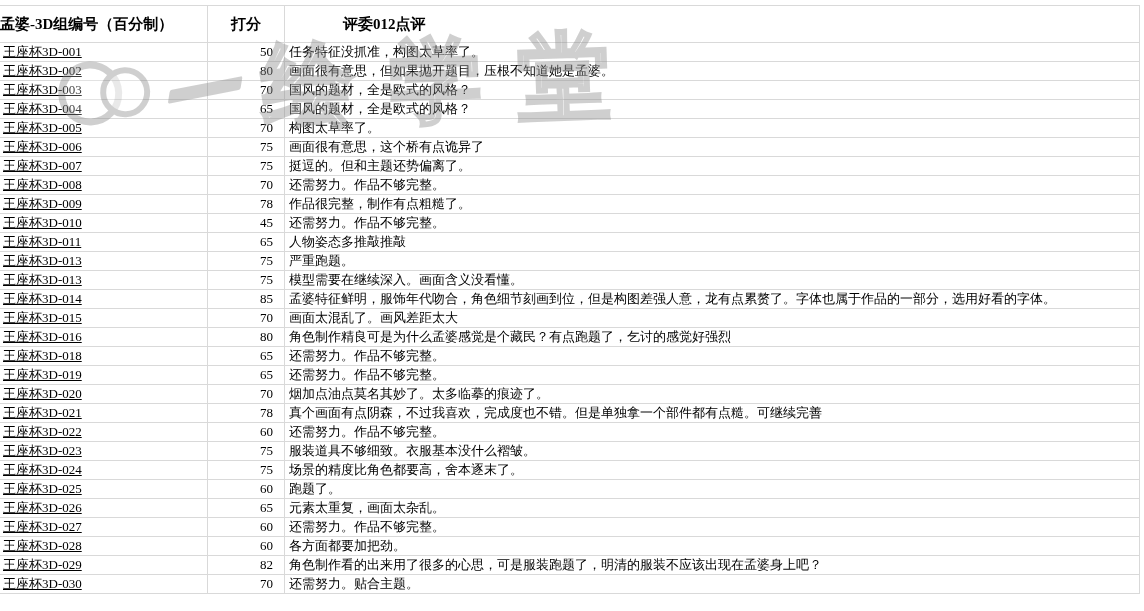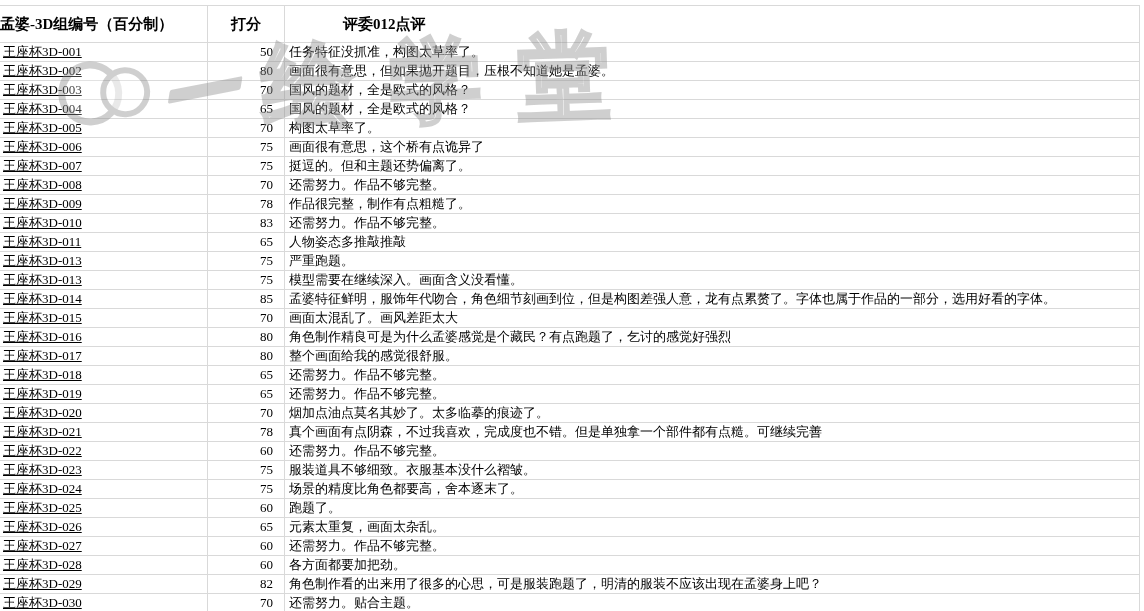--- a/index.html
+++ b/index.html
@@ -102,21 +102,21 @@
     <td class="col-score">70</td>
     <td class="col-comment">还需努力。作品不够完整。</td>
   </tr>
         <tr>
     <td class="col-id">王座杯3D-009</td>
     <td class="col-score">78</td>
     <td class="col-comment">作品很完整，制作有点粗糙了。</td>
   </tr>
         <tr>
     <td class="col-id">王座杯3D-010</td>
-    <td class="col-score">83</td>
+    <td class="col-score">45</td>
     <td class="col-comment">还需努力。作品不够完整。</td>
   </tr>
         <tr>
     <td class="col-id">王座杯3D-011</td>
     <td class="col-score">65</td>
     <td class="col-comment">人物姿态多推敲推敲</td>
   </tr>
         <tr>
     <td class="col-id">王座杯3D-013</td>
     <td class="col-score">75</td>
@@ -134,25 +134,20 @@
   </tr>
         <tr>
     <td class="col-id">王座杯3D-015</td>
     <td class="col-score">70</td>
     <td class="col-comment">画面太混乱了。画风差距太大</td>
   </tr>
         <tr>
     <td class="col-id">王座杯3D-016</td>
     <td class="col-score">80</td>
     <td class="col-comment">角色制作精良可是为什么孟婆感觉是个藏民？有点跑题了，乞讨的感觉好强烈</td>
-  </tr>
-        <tr>
-    <td class="col-id">王座杯3D-017</td>
-    <td class="col-score">80</td>
-    <td class="col-comment">整个画面给我的感觉很舒服。</td>
   </tr>
         <tr>
     <td class="col-id">王座杯3D-018</td>
     <td class="col-score">65</td>
     <td class="col-comment">还需努力。作品不够完整。</td>
   </tr>
         <tr>
     <td class="col-id">王座杯3D-019</td>
     <td class="col-score">65</td>
     <td class="col-comment">还需努力。作品不够完整。</td>

